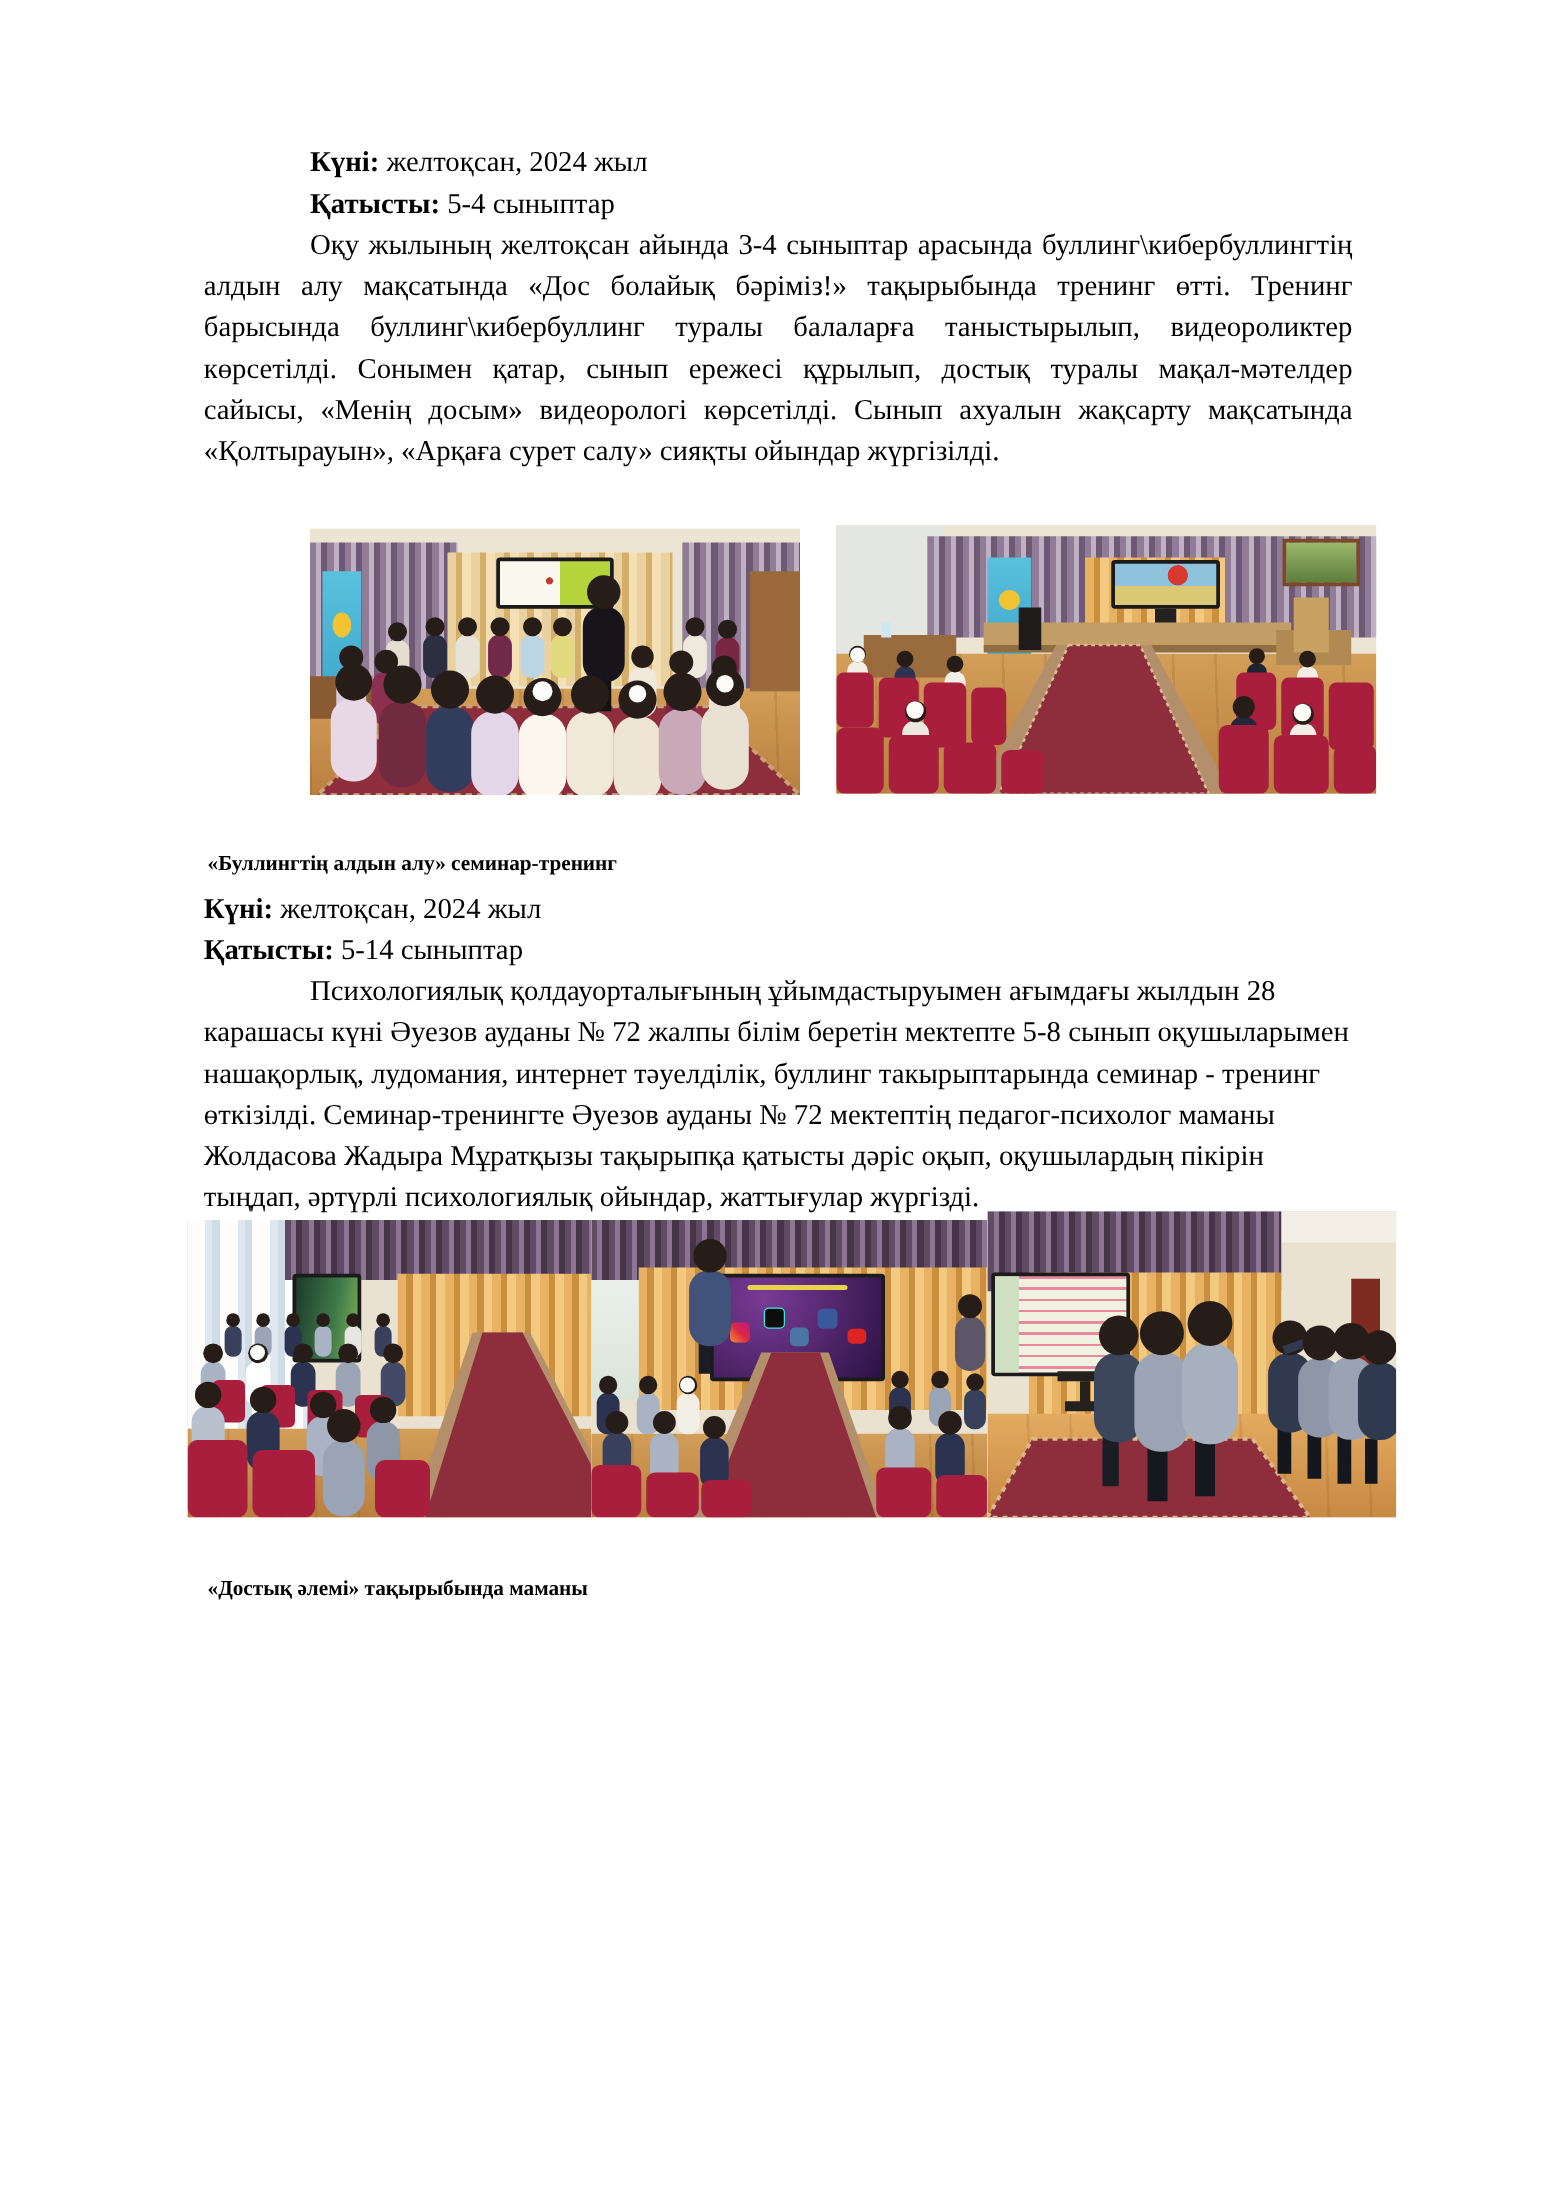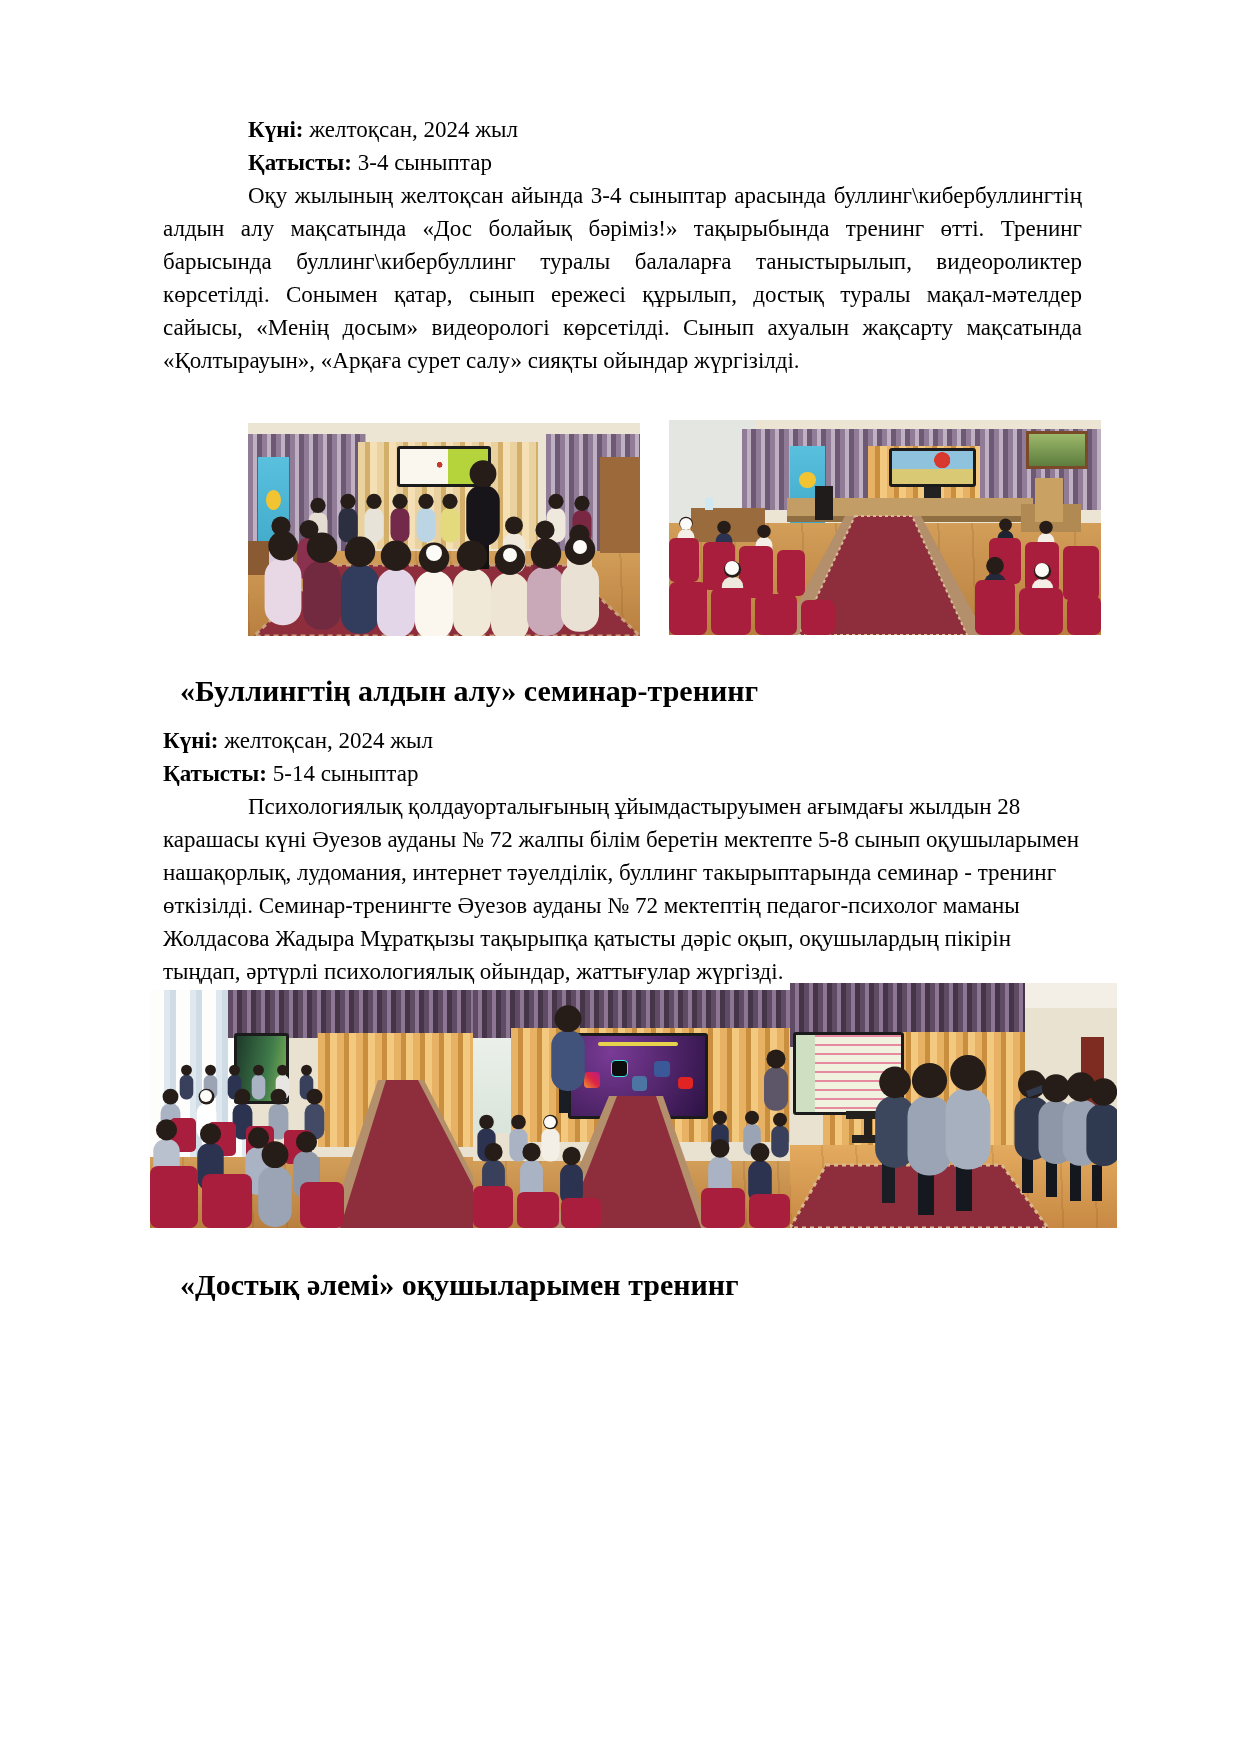--- a/index.html
+++ b/index.html
@@ -2,21 +2,21 @@
 <html><head>
 <meta charset="utf-8">
 <style>
   html,body{margin:0;padding:0;background:#ffffff}
   .page{position:relative;width:1240px;height:1755px;background:#fff;box-sizing:border-box;
         padding:113px 158px 2px 163px;font-family:"Liberation Serif","DejaVu Serif",serif;
         font-size:23px;line-height:33px;color:#000;overflow:hidden}
   p{margin:0}
   .ind{text-indent:85px}
   .just{text-align:justify}
-  h2{font-size:30px;line-height:33px;margin:17px;font-weight:700}
+  h2{font-size:17px;line-height:33px;margin:3px;font-weight:700}
   .mt38{margin-top:38px}
   .mt40{margin-top:40px}
   b{font-weight:700}
   .photo-row{display:flex;align-items:flex-start}
   .row1{margin:46px 0 0 85px;gap:29px}
   .row2{margin:2px 0 0 -13px}
   figure{margin:0}
   .photo{position:relative;overflow:hidden;background:#ece5d4;flex:none}
   .p1{width:392px;height:213px}
   .p2{width:432px;height:215px;margin-top:-3px}
@@ -44,21 +44,21 @@
     <symbol id="kid" viewBox="0 0 20 42" overflow="visible">
       <rect x="2" y="12.5" width="16" height="29" rx="7.5" fill="currentColor"></rect>
       <circle cx="10" cy="7" r="6.4" fill="#271d18"></circle>
     </symbol>
   </defs>
 </svg>
 
 <div class="page">
 
   <p class="ind"><b>Күні:</b><span> желтоқсан, 2024 жыл</span></p>
-  <p class="ind"><b>Қатысты:</b><span> 3-4 сыныптар</span></p>
+  <p class="ind"><b>Қатысты:</b><span> 5-4 сыныптар</span></p>
   <p class="ind just">Оқу жылының желтоқсан айында 3-4 сыныптар арасында буллинг\кибербуллингтің алдын алу мақсатында «Дос болайық бәріміз!» тақырыбында тренинг өтті. Тренинг барысында буллинг\кибербуллинг туралы балаларға таныстырылып, видеороликтер көрсетілді. Сонымен қатар, сынып ережесі құрылып, достық туралы мақал-мәтелдер сайысы, «Менің досым» видеорологі көрсетілді. Сынып ахуалын жақсарту мақсатында «Қолтырауын», «Арқаға сурет салу» сияқты ойындар жүргізілді.</p>
 
   <div class="photo-row row1">
 
     <figure class="photo p1" aria-label="Акт залында шеңбер құрып тұрған бастауыш сынып оқушылары, ортада мұғалім мен экран">
       <div class="layer" style="inset:0;background:#ece5d4"></div>
       <div class="layer mauve" style="left:0;top:5%;width:30%;height:58%"></div>
       <div class="layer mauve" style="right:0;top:5%;width:24%;height:55%"></div>
       <div class="layer tanlt" style="left:28%;top:9%;width:46%;height:50%"></div>
       <div class="layer wood" style="left:0;right:0;bottom:0;height:40%"></div>
@@ -274,15 +274,15 @@
         <rect x="256" y="178" width="11" height="36" fill="#14171d"></rect>
         <use href="#kid" x="244" y="90" width="44" height="92" color="#8d97a8"></use>
         <rect x="280" y="180" width="11" height="38" fill="#14171d"></rect>
         <use href="#kid" x="268" y="88" width="46" height="96" color="#9aa3b4"></use>
         <rect x="302" y="182" width="10" height="36" fill="#14171d"></rect>
         <use href="#kid" x="292" y="94" width="43" height="90" color="#2f3950"></use>
       </svg>
     </figure>
   </div>
 
-  <h2 class="mt40">«Достық әлемі» оқушыларымен тренинг</h2>
+  <h2 class="mt40">«Достық әлемі» тақырыбында маманы</h2>
 
 </div>
 
 </body></html>

